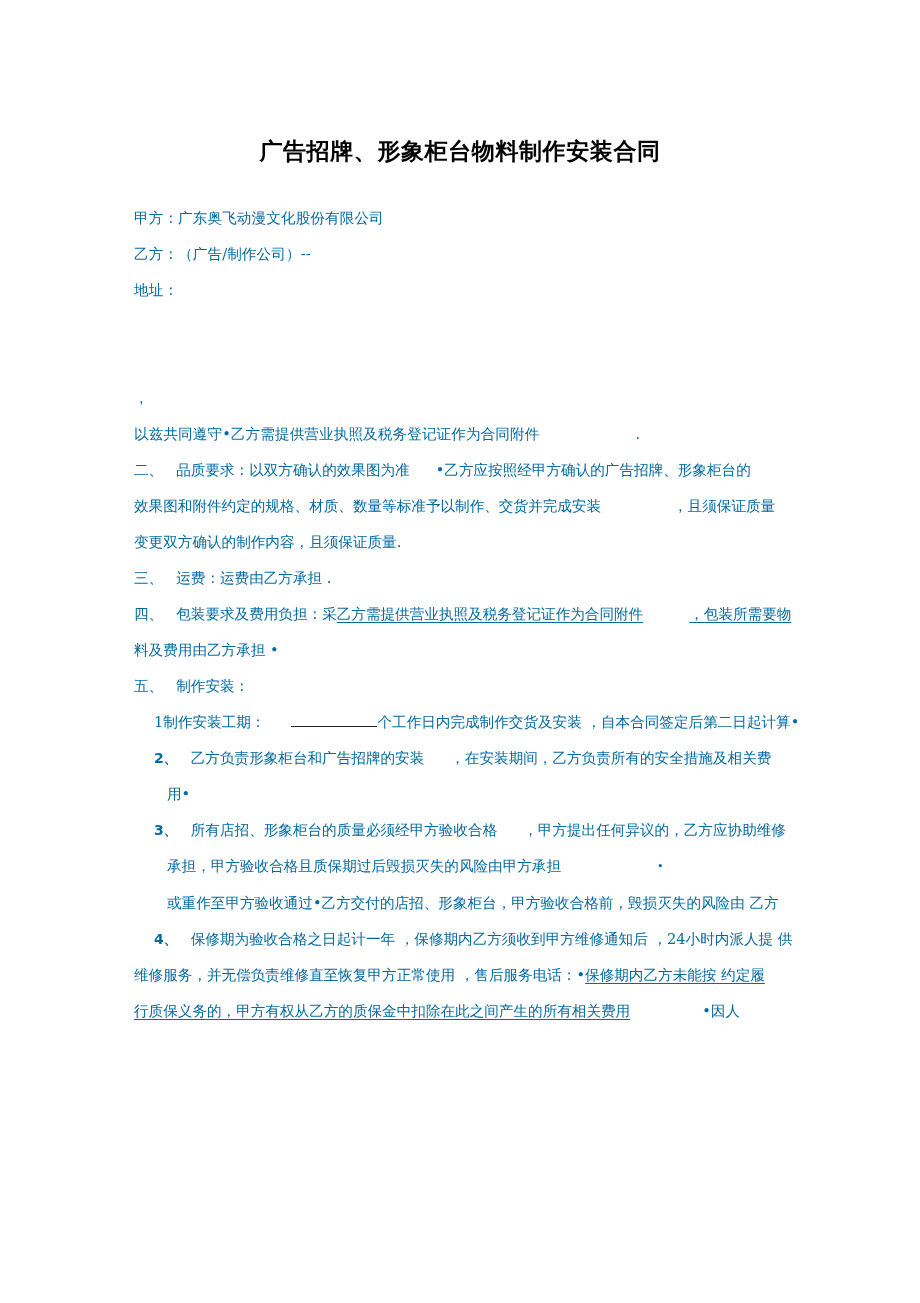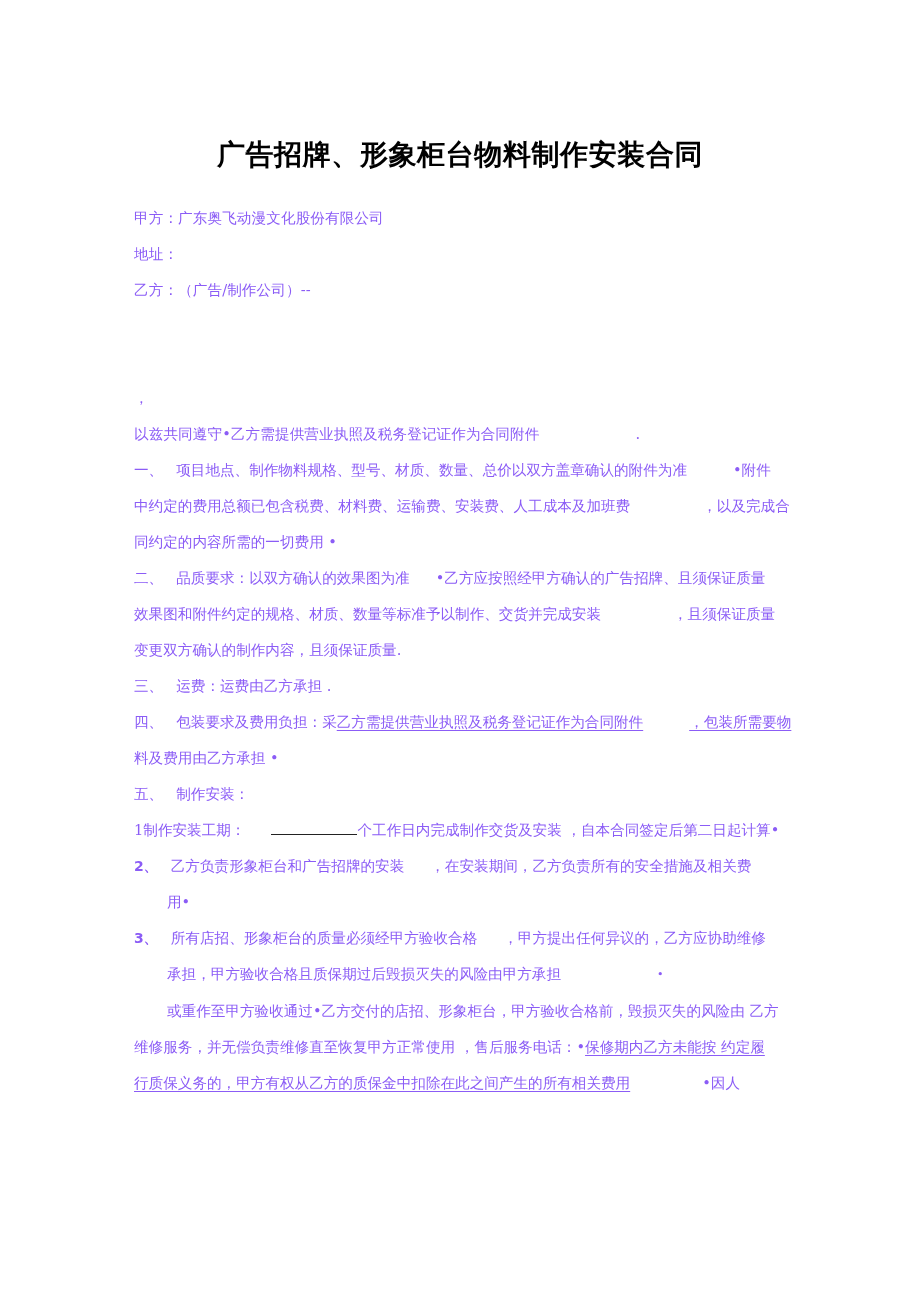--- a/index.html
+++ b/index.html
@@ -26,35 +26,35 @@
 
   
   .doc-title {
     position: absolute;
     top: 137px;
     left: 0;
     width: 920px;
     text-align: center;
     font-family: "DejaVu Sans", sans-serif;
     font-weight: bold;
-    font-size: 28px;
+    font-size: 23px;
     letter-spacing: 0.6px;
     line-height: 1.25;
     color: #000;
   }
 
   
   .body-block {
     position: absolute;
     left: 134px;
     top: 200px;
     width: 668px;
     font-size: 14.6px;
     line-height: 36px;
-    color: #8b5cf6;
+    color: #0369a1;
     font-family: "DejaVu Serif", serif;
   }
 
   .line {
     white-space: nowrap;
     letter-spacing: 0.1px;
   }
 
   .blank-line { height: 36px; }
 
@@ -89,67 +89,59 @@
 
   .tiny-dot { font-size: 11px; vertical-align: middle; }
 
   
   .item {
     display: block;
   }
   .item .first {
     display: block;
     white-space: nowrap;
+    margin-left: 20px;
   }
   .item .cont {
     display: block;
     padding-left: 33px;
     white-space: nowrap;
   }
   .clause .first { display: block; white-space: nowrap; }
   .clause .cont { display: block; white-space: nowrap; }
 </style>
 </head>
 <body>
 
 <div class="page">
 
   <div class="doc-title">广告招牌、形象柜台物料制作安装合同</div>
 
   <div class="body-block">
 
     <div class="line">甲方：广东奥飞动漫文化股份有限公司</div>
 
+    <div class="line">乙方：（广告/制作公司）--</div>
+
     <div class="line">地址：</div>
-
-    <div class="line">乙方：（广告/制作公司）--</div>
 
 
     <div class="blank-line"></div>
     <div class="blank-line"></div>
 
     <div class="line">，</div>
 
     <div class="line">
       <span>以兹共同遵守•乙方需提供营业执照及税务登记证作为合同附件</span><span class="gapxl"></span><span>.</span>
     </div>
 
-    <div class="clause">
-      <div class="first">
-        <span>一、</span><span class="gapxs"></span><span>项目地点、制作物料规格、型号、材质、数量、总价以双方盖章确认的附件为准</span><span class="gapmd"></span><span>•附件</span>
-      </div>
-      <div class="cont" style="padding-left:0">
-        <span>中约定的费用总额已包含税费、材料费、运输费、安装费、人工成本及加班费</span><span class="gaplg"></span><span>，以及完成合</span>
-      </div>
-      <div class="cont" style="padding-left:0">同约定的内容所需的一切费用 •</div>
-    </div>
-
-    <div class="clause">
-      <div class="first">
-        <span>二、</span><span class="gapxs"></span><span>品质要求：以双方确认的效果图为准</span><span class="gapsm"></span><span>•乙方应按照经甲方确认的广告招牌、且须保证质量</span>
+
+    <div class="clause">
+      <div class="first">
+        <span>二、</span><span class="gapxs"></span><span>品质要求：以双方确认的效果图为准</span><span class="gapsm"></span><span>•乙方应按照经甲方确认的广告招牌、形象柜台的</span>
       </div>
       <div class="cont" style="padding-left:0">
         <span>效果图和附件约定的规格、材质、数量等标准予以制作、交货并完成安装</span><span class="gaplg"></span><span>，且须保证质量</span>
       </div>
       <div class="cont" style="padding-left:0">变更双方确认的制作内容，且须保证质量.</div>
     </div>
 
     <div class="clause">
       <div class="first">
         <span>三、</span><span class="gapxs"></span><span>运费：运费由乙方承担 .</span>
@@ -186,20 +178,23 @@
       <div class="first">
         <span class="num-sans">3、</span><span class="gapxs"></span><span>所有店招、形象柜台的质量必须经甲方验收合格</span><span class="gapsm"></span><span>，甲方提出任何异议的，乙方应协助维修</span>
       </div>
       <div class="cont">
         <span>承担，甲方验收合格且质保期过后毁损灭失的风险由甲方承担</span><span class="gapxl"></span><span class="tiny-dot">•</span>
       </div>
       <div class="cont">或重作至甲方验收通过•乙方交付的店招、形象柜台，甲方验收合格前，毁损灭失的风险由 乙方</div>
     </div>
 
     <div class="item">
+      <div class="first">
+        <span class="num-sans">4、</span><span class="gapxs"></span><span>保修期为验收合格之日起计一年 ，保修期内乙方须收到甲方维修通知后 ，24小时内派人提 供</span>
+      </div>
       <div class="cont" style="padding-left:0">
         <span>维修服务，并无偿负责维修直至恢复甲方正常使用 ，售后服务电话：•</span><span class="u">保修期内乙方未能按 约定履</span>
       </div>
       <div class="cont" style="padding-left:0">
         <span class="u">行质保义务的，甲方有权从乙方的质保金中扣除在此之间产生的所有相关费用</span><span class="u gaplg"></span><span>•因人</span>
       </div>
     </div>
 
 
   </div>

